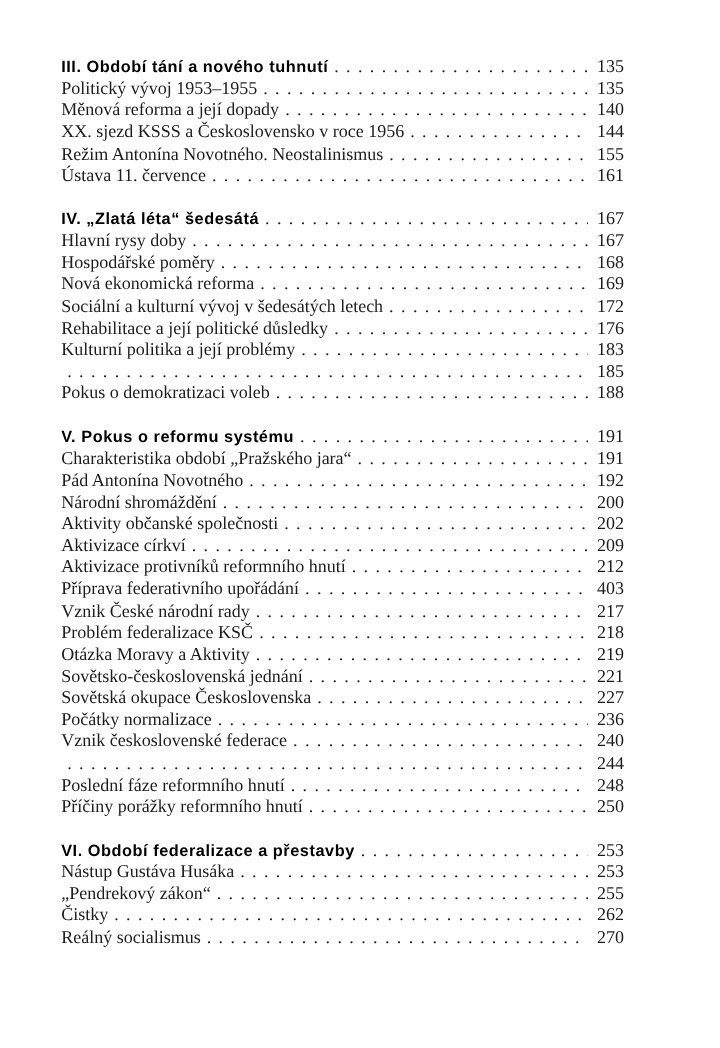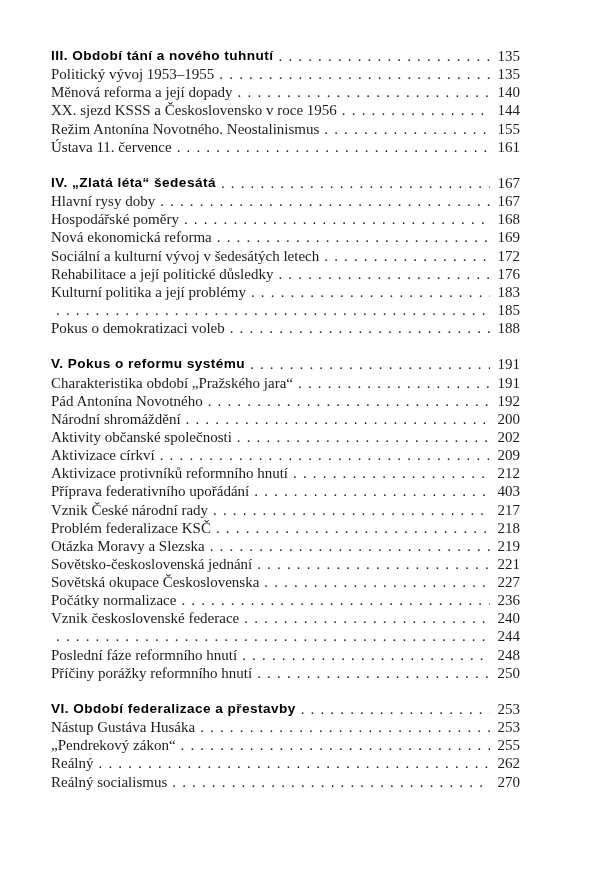--- a/index.html
+++ b/index.html
@@ -17,21 +17,21 @@
     font-family: "Liberation Serif", serif;
   }
   .toc {
     position: absolute;
     top: 47px;
     left: 51px;
     width: 469px;
   }
   .row {
     display: flex;
-    align-items: flex-end;
+    align-items: flex-start;
     height: 18.15px;
     font-size: 15px;
     line-height: 18.15px;
     color: var(--text-color, #1c1c1c);
   }
   .row .title {
     white-space: nowrap;
     flex: 0 0 auto;
   }
   .row.heading .title {
@@ -185,21 +185,21 @@
         <span class="title">Vznik České národní rady</span>
         <span class="dots">. . . . . . . . . . . . . . . . . . . . . . . . . . . . . . . . . . . . . . . . . . . . . . . . . . . . . . . . . . . . . . . . . . . . . . . . . . . . . . . . </span>
         <span class="num">217</span>
       </div>
       <div class="row">
         <span class="title">Problém federalizace KSČ</span>
         <span class="dots">. . . . . . . . . . . . . . . . . . . . . . . . . . . . . . . . . . . . . . . . . . . . . . . . . . . . . . . . . . . . . . . . . . . . . . . . . . . . . . . . </span>
         <span class="num">218</span>
       </div>
       <div class="row">
-        <span class="title">Otázka Moravy a Slezska</span>
+        <span class="title">Otázka Moravy a Aktivity</span>
         <span class="dots">. . . . . . . . . . . . . . . . . . . . . . . . . . . . . . . . . . . . . . . . . . . . . . . . . . . . . . . . . . . . . . . . . . . . . . . . . . . . . . . . </span>
         <span class="num">219</span>
       </div>
       <div class="row">
         <span class="title">Sovětsko-československá jednání</span>
         <span class="dots">. . . . . . . . . . . . . . . . . . . . . . . . . . . . . . . . . . . . . . . . . . . . . . . . . . . . . . . . . . . . . . . . . . . . . . . . . . . . . . . . </span>
         <span class="num">221</span>
       </div>
       <div class="row">
         <span class="title">Sovětská okupace Československa</span>
@@ -240,21 +240,21 @@
         <span class="title">Nástup Gustáva Husáka</span>
         <span class="dots">. . . . . . . . . . . . . . . . . . . . . . . . . . . . . . . . . . . . . . . . . . . . . . . . . . . . . . . . . . . . . . . . . . . . . . . . . . . . . . . . </span>
         <span class="num">253</span>
       </div>
       <div class="row">
         <span class="title">„Pendrekový zákon“</span>
         <span class="dots">. . . . . . . . . . . . . . . . . . . . . . . . . . . . . . . . . . . . . . . . . . . . . . . . . . . . . . . . . . . . . . . . . . . . . . . . . . . . . . . . </span>
         <span class="num">255</span>
       </div>
       <div class="row">
-        <span class="title">Reálný</span>
+        <span class="title">Čistky</span>
         <span class="dots">. . . . . . . . . . . . . . . . . . . . . . . . . . . . . . . . . . . . . . . . . . . . . . . . . . . . . . . . . . . . . . . . . . . . . . . . . . . . . . . . </span>
         <span class="num">262</span>
       </div>
       <div class="row">
         <span class="title">Reálný socialismus</span>
         <span class="dots">. . . . . . . . . . . . . . . . . . . . . . . . . . . . . . . . . . . . . . . . . . . . . . . . . . . . . . . . . . . . . . . . . . . . . . . . . . . . . . . . </span>
         <span class="num">270</span>
       </div>
     </div>
 </div>

